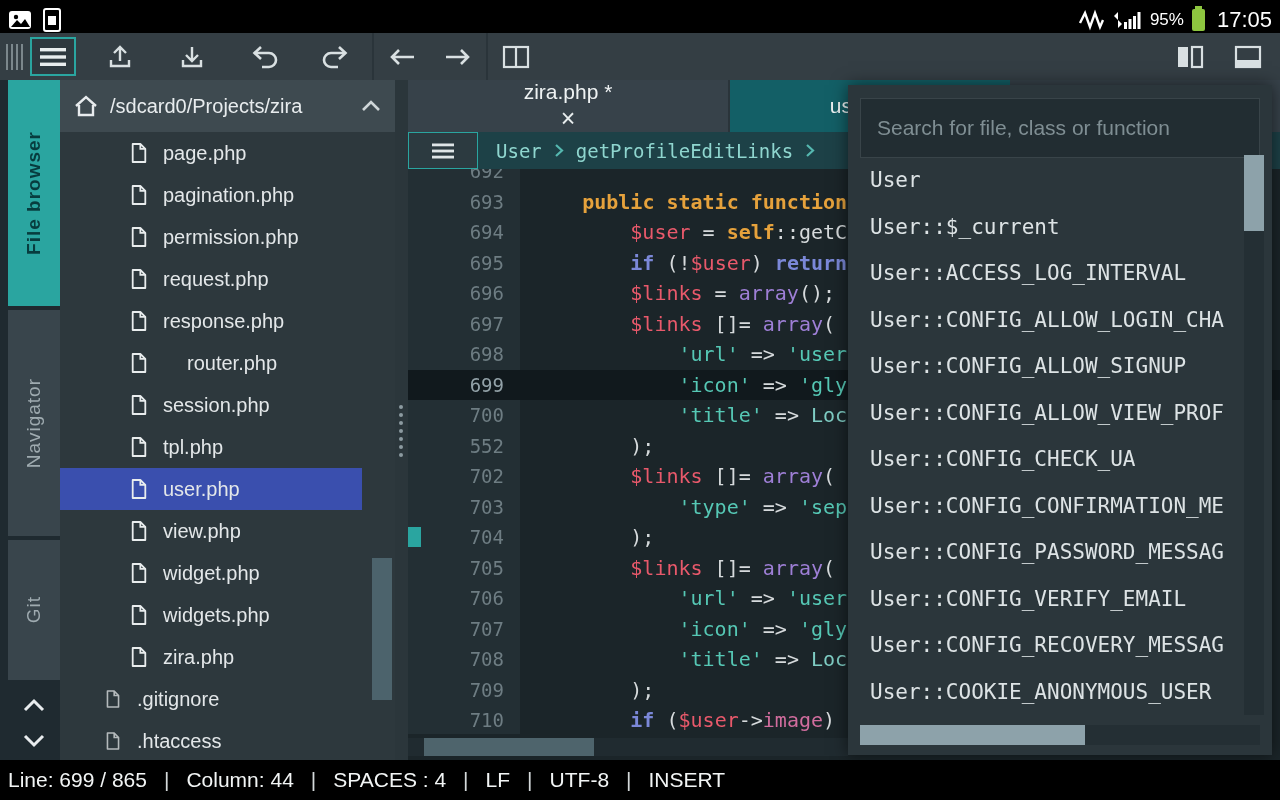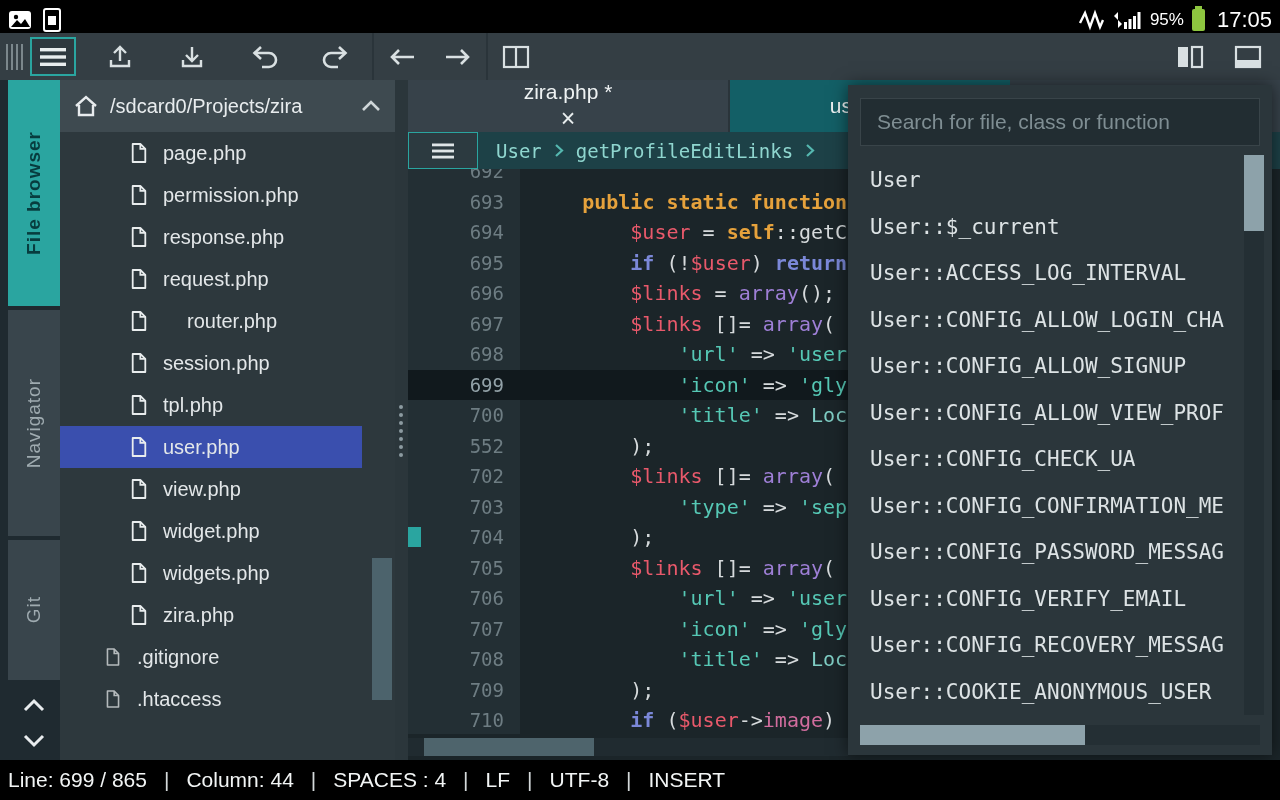--- a/index.html
+++ b/index.html
@@ -88,21 +88,21 @@
   .tk-fn{color:var(--tk-fn,#9e7fd6);}
   .tk-pl{color:var(--tk-pl,#d6dadc);}
   .tk-prop{color:var(--tk-prop,#d16d9e);}
   .tk-cls{color:var(--tk-cls,#7fcdc4);}
   .ed-hscroll{position:absolute;left:13px;bottom:4px;width:440px;height:18px;background:#202b30;}
   .ed-hthumb{margin-left:16px;width:170px;height:18px;background:#4e646c;}
 
   
   .cc-panel{position:absolute;left:848px;top:5px;width:424px;height:670px;background:var(--c-right-panel-bg,#2b363b);
             box-shadow:0 0 16px rgba(0,0,0,.55);}
-  .cc-search{position:absolute;left:12px;right:12px;top:13px;height:48px;background:var(--c-input-bg,#222d32);
+  .cc-search{position:absolute;left:12px;right:12px;top:13px;height:60px;background:var(--c-input-bg,#222d32);
              border:1px solid #394449;color:#dfe5e7;font-size:21px;padding:0 16px;box-sizing:border-box;
              font-family:"Liberation Sans",sans-serif;outline:none;}
   .cc-search::placeholder{color:#7f8e93;}
   .cc-list{position:absolute;left:0;top:72px;right:36px;bottom:46px;overflow:hidden;
            font-family:"DejaVu Sans Mono",monospace;font-size:21px;color:#dde3e5;}
   .cc-row{height:46.5px;display:flex;align-items:center;padding-left:22px;white-space:pre;overflow:hidden;}
   .cc-vscroll{position:absolute;right:8px;top:70px;width:20px;height:560px;background:#242f34;}
   .cc-vthumb{width:20px;height:76px;background:#8da2aa;}
   .cc-hscroll{position:absolute;left:12px;right:12px;bottom:10px;height:20px;background:#242f34;}
   .cc-hthumb{width:225px;height:20px;background:#8da2aa;}
@@ -282,39 +282,48 @@
             </span>
             <span class="file-label">page.php</span>
           </div>
           <div class="file-row" style="padding-left: 70px;">
             <span class="file-icon">
               <svg viewBox="0 0 20 24" width="18" height="22">
                 <path d="M3 2 h8.5 l5.5 5.5 V22 H3 z" fill="none" stroke="#e9edee" stroke-width="2" stroke-linejoin="round"></path>
                 <path d="M11.5 2 v5.5 H17" fill="none" stroke="#e9edee" stroke-width="2"></path>
               </svg>
             </span>
+            <span class="file-label">pagination.php</span>
+          </div>
+          <div class="file-row" style="padding-left: 70px;">
+            <span class="file-icon">
+              <svg viewBox="0 0 20 24" width="18" height="22">
+                <path d="M3 2 h8.5 l5.5 5.5 V22 H3 z" fill="none" stroke="#e9edee" stroke-width="2" stroke-linejoin="round"></path>
+                <path d="M11.5 2 v5.5 H17" fill="none" stroke="#e9edee" stroke-width="2"></path>
+              </svg>
+            </span>
             <span class="file-label">permission.php</span>
           </div>
           <div class="file-row" style="padding-left: 70px;">
             <span class="file-icon">
               <svg viewBox="0 0 20 24" width="18" height="22">
                 <path d="M3 2 h8.5 l5.5 5.5 V22 H3 z" fill="none" stroke="#e9edee" stroke-width="2" stroke-linejoin="round"></path>
                 <path d="M11.5 2 v5.5 H17" fill="none" stroke="#e9edee" stroke-width="2"></path>
               </svg>
             </span>
+            <span class="file-label">request.php</span>
+          </div>
+          <div class="file-row" style="padding-left: 70px;">
+            <span class="file-icon">
+              <svg viewBox="0 0 20 24" width="18" height="22">
+                <path d="M3 2 h8.5 l5.5 5.5 V22 H3 z" fill="none" stroke="#e9edee" stroke-width="2" stroke-linejoin="round"></path>
+                <path d="M11.5 2 v5.5 H17" fill="none" stroke="#e9edee" stroke-width="2"></path>
+              </svg>
+            </span>
             <span class="file-label">response.php</span>
-          </div>
-          <div class="file-row" style="padding-left: 70px;">
-            <span class="file-icon">
-              <svg viewBox="0 0 20 24" width="18" height="22">
-                <path d="M3 2 h8.5 l5.5 5.5 V22 H3 z" fill="none" stroke="#e9edee" stroke-width="2" stroke-linejoin="round"></path>
-                <path d="M11.5 2 v5.5 H17" fill="none" stroke="#e9edee" stroke-width="2"></path>
-              </svg>
-            </span>
-            <span class="file-label">request.php</span>
           </div>
           <div class="file-row" style="padding-left: 70px; gap: 39px;">
             <span class="file-icon">
               <svg viewBox="0 0 20 24" width="18" height="22">
                 <path d="M3 2 h8.5 l5.5 5.5 V22 H3 z" fill="none" stroke="#e9edee" stroke-width="2" stroke-linejoin="round"></path>
                 <path d="M11.5 2 v5.5 H17" fill="none" stroke="#e9edee" stroke-width="2"></path>
               </svg>
             </span>
             <span class="file-label">router.php</span>
           </div>

